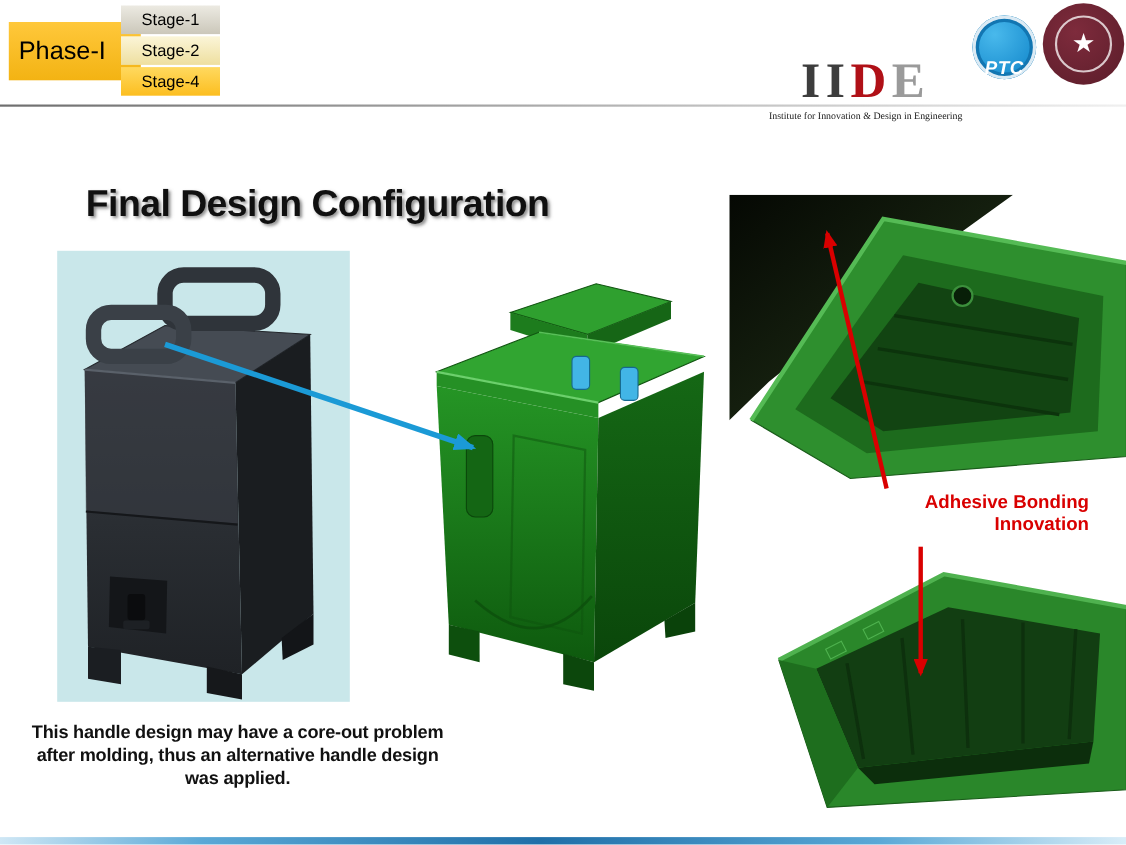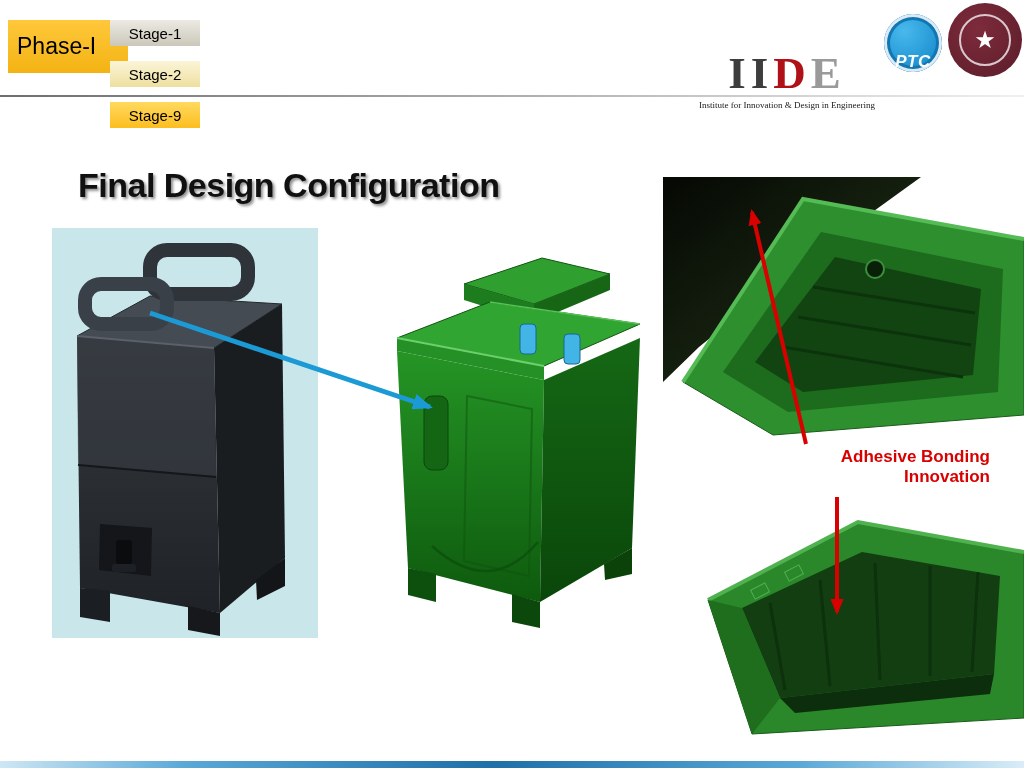--- a/index.html
+++ b/index.html
@@ -6,21 +6,21 @@
   html,body { background:#ffffff; }
   .slide { position:relative; width:1024px; height:768px; background:#fff; overflow:hidden;
            font-family:"Liberation Sans",sans-serif; }
 
   
   .phase-box { position:absolute; left:8px; top:20px; width:120px; height:53px;
     background:linear-gradient(180deg, var(--accent-yellow,#FFC83B), #f3b313);
     display:flex; align-items:center; padding-left:9px; font-size:23px; color:#000; }
   .stages { position:absolute; left:110px; top:5px; width:90px; }
   .stage { height:26px; margin-bottom:2px; display:flex; align-items:center; justify-content:center;
-    font-size:15px; color:#000;margin-top:15px; }
+    font-size:15px; color:#000; }
   .stage-1 { background:linear-gradient(180deg, var(--stage1-top,#ECEAE2), var(--stage1-bottom,#CBC7BA)); }
   .stage-2 { background:linear-gradient(180deg, var(--stage2-top,#FBF5D8), var(--stage2-bottom,#EEDF9F)); }
   .stage-3 { background:linear-gradient(180deg, var(--stage3-top,#FFD95F), var(--stage3-bottom,#FCBE20)); }
 
   .iide { position:absolute; left:695px; top:7px; width:184px; text-align:center; }
   .iide-letters { font-family:"Liberation Serif",serif; font-weight:700; font-size:45px; line-height:1; letter-spacing:5px;margin-top:44px; }
   .iide-letters .l1, .iide-letters .l2 { color:#3d3d3d; }
   .iide-letters .l3 { color:var(--iide-red,#B01017); }
   .iide-letters .l4 { color:#9a9a9a; }
   .iide-sub { font-family:"Liberation Serif",serif; font-size:9px; color:#1a1a1a; margin-top:4px; white-space:nowrap; }
@@ -66,21 +66,21 @@
 </head>
 <body>
 
 <div class="slide">
 
   <div class="phase-box">Phase-I</div>
 
   <div class="stages">
     <div class="stage stage-1">Stage-1</div>
     <div class="stage stage-2">Stage-2</div>
-    <div class="stage stage-3">Stage-9</div>
+    <div class="stage stage-3">Stage-4</div>
   </div>
 
   <div class="iide">
     <div class="iide-letters"><span class="l1">I</span><span class="l2">I</span><span class="l3">D</span><span class="l4">E</span></div>
     <div class="iide-sub">Institute for Innovation &amp; Design in Engineering</div>
   </div>
 
   <div class="ptc">
     <span>PTC</span>
   </div>
@@ -197,20 +197,21 @@
     <polygon points="8,92 42,100 80,190 52,226" fill="#1e6e1e"></polygon>
     <rect x="52" y="78" width="16" height="10" fill="#2a872a" stroke="#4fb24f" transform="rotate(-27 60 83)"></rect>
     <rect x="86" y="60" width="16" height="10" fill="#2a872a" stroke="#4fb24f" transform="rotate(-27 94 65)"></rect>
   </svg>
 
   <div class="adhesive-label">
     <div>Adhesive Bonding</div>
     <div>Innovation</div>
   </div>
 
+  <div class="caption">This handle design may have a core-out problem after molding, thus an alternative handle design was applied.</div>
 
   <svg class="arrows" viewBox="0 0 1024 768">
     <defs>
       <marker id="mBlue" markerUnits="userSpaceOnUse" markerWidth="20" markerHeight="16" refX="17" refY="8" orient="auto">
         <path d="M0,0 L20,8 L0,16 Z" style="fill:var(--arrow-blue,#1B9AD6)"></path>
       </marker>
       <marker id="mRed" markerUnits="userSpaceOnUse" markerWidth="16" markerHeight="13" refX="13" refY="6.5" orient="auto">
         <path d="M0,0 L16,6.5 L0,13 Z" style="fill:var(--annotation-red,#D90000)"></path>
       </marker>
     </defs>

